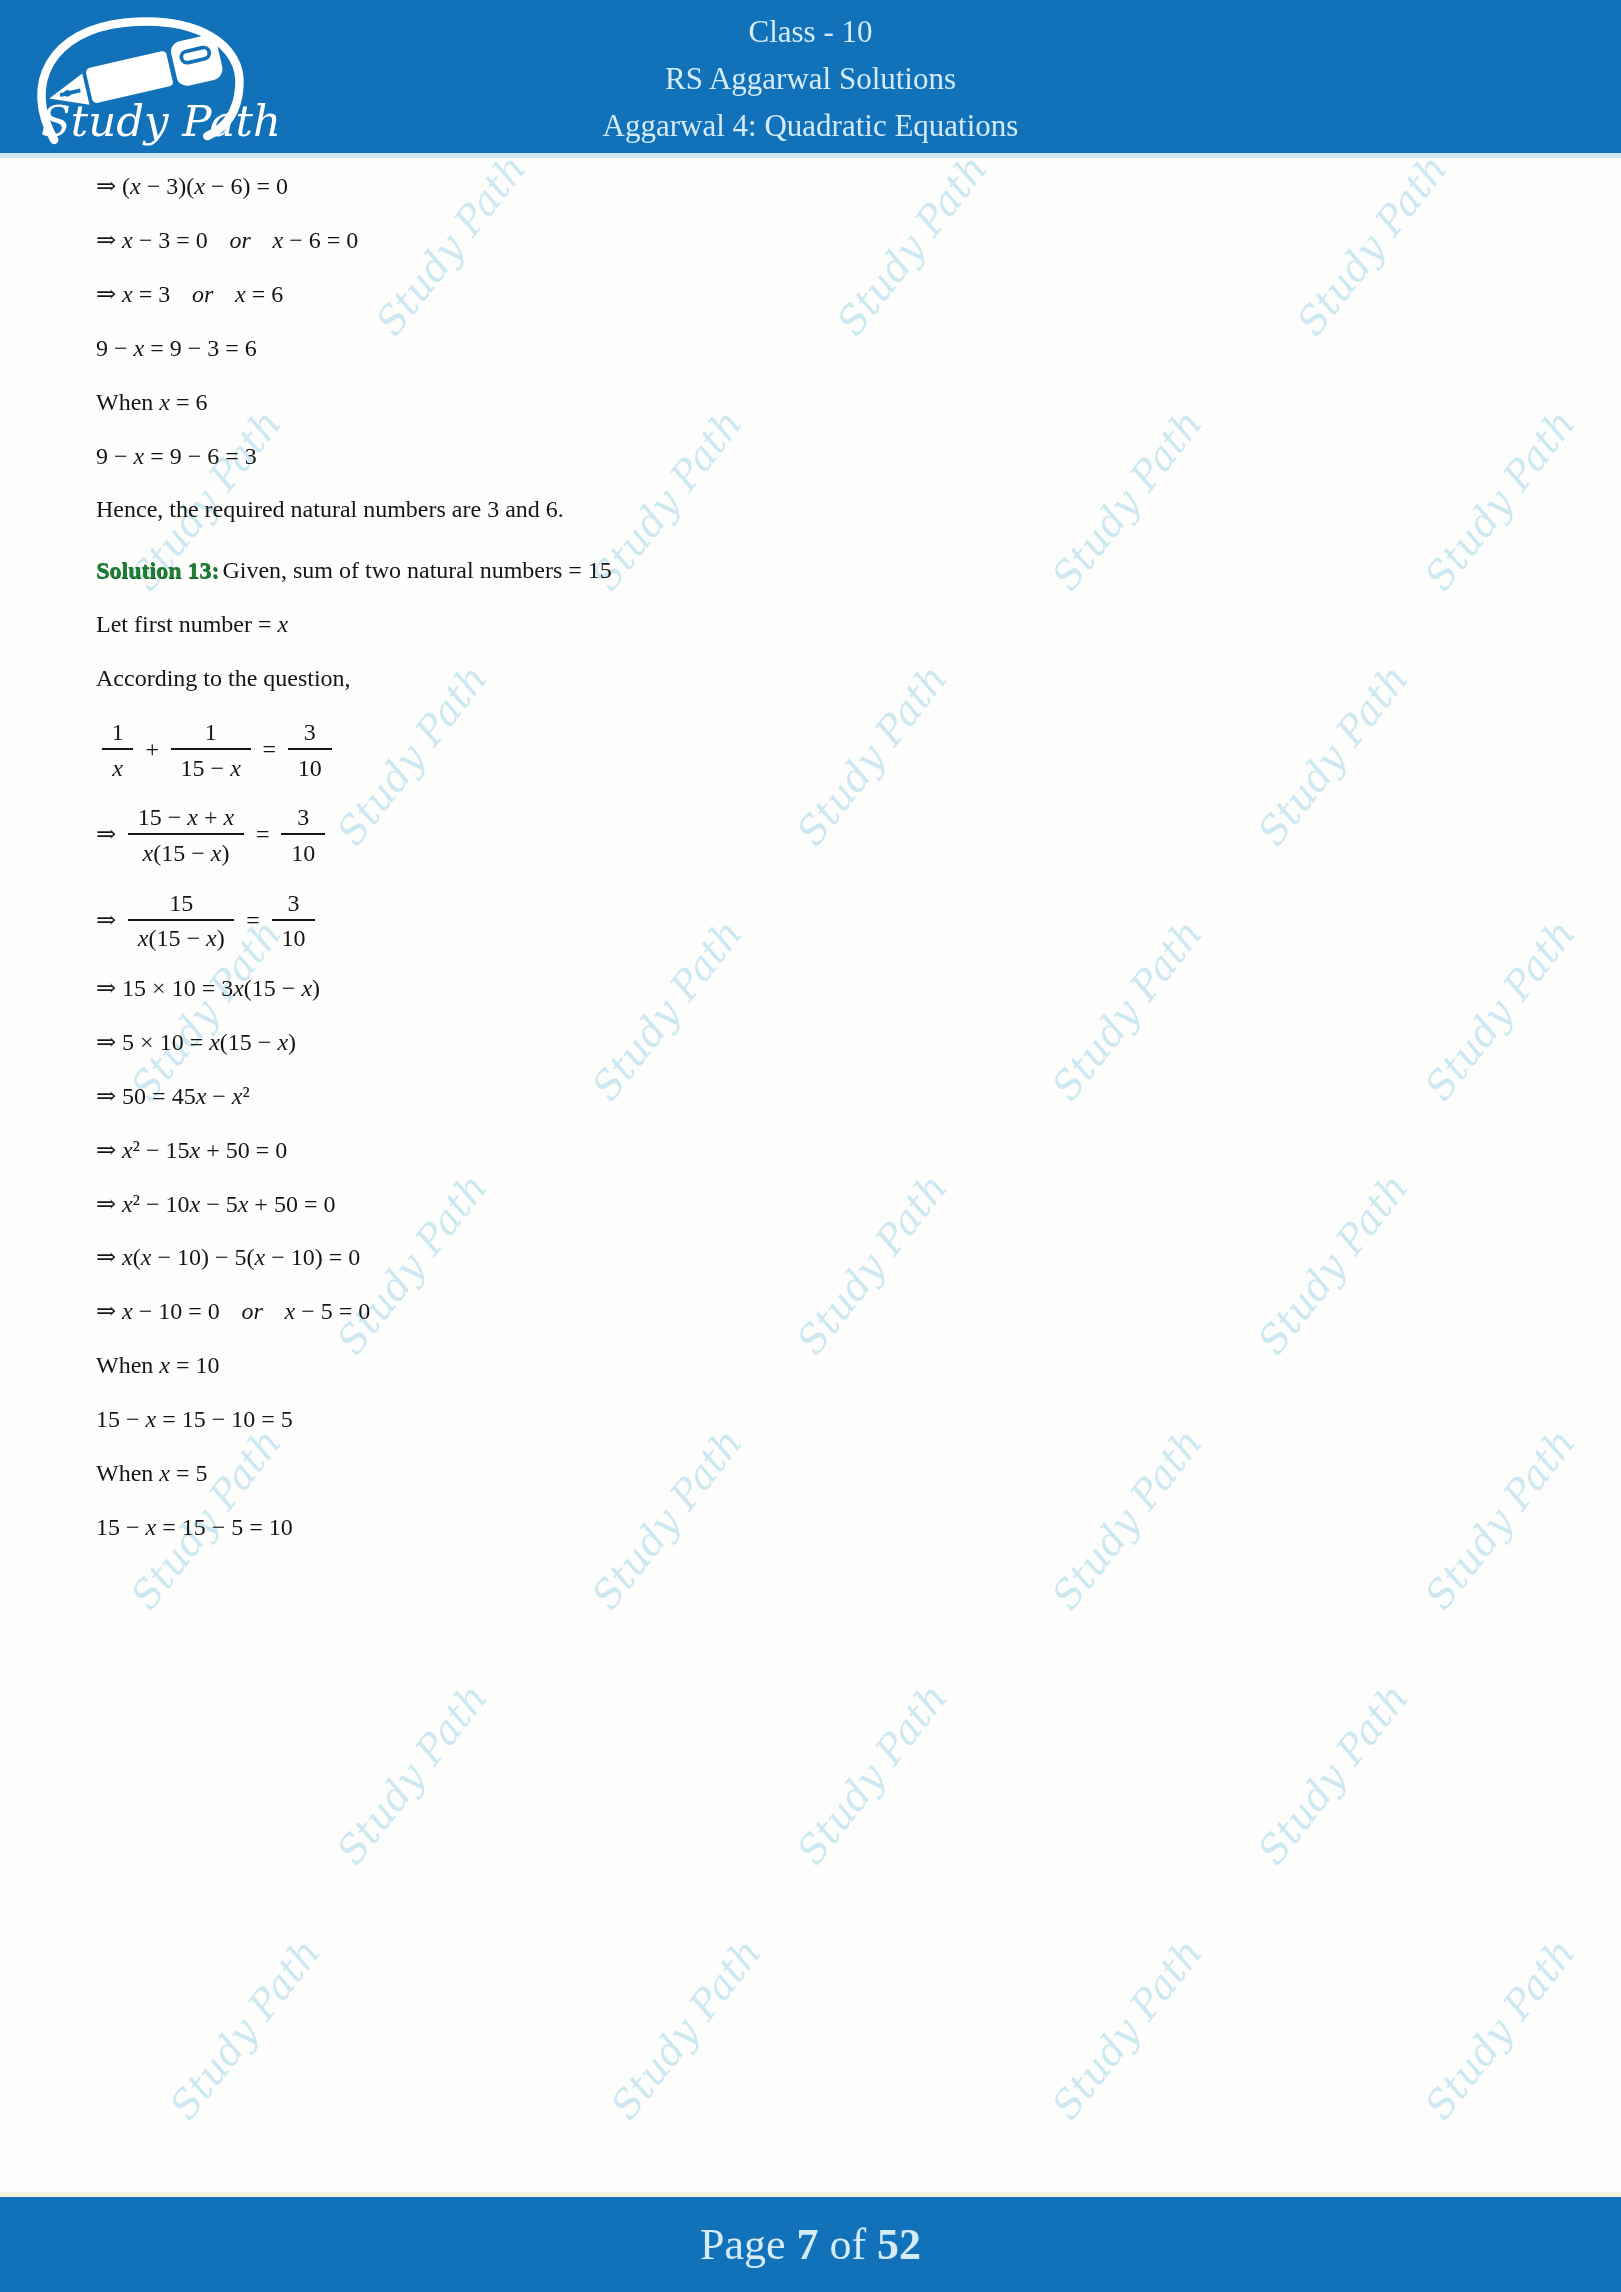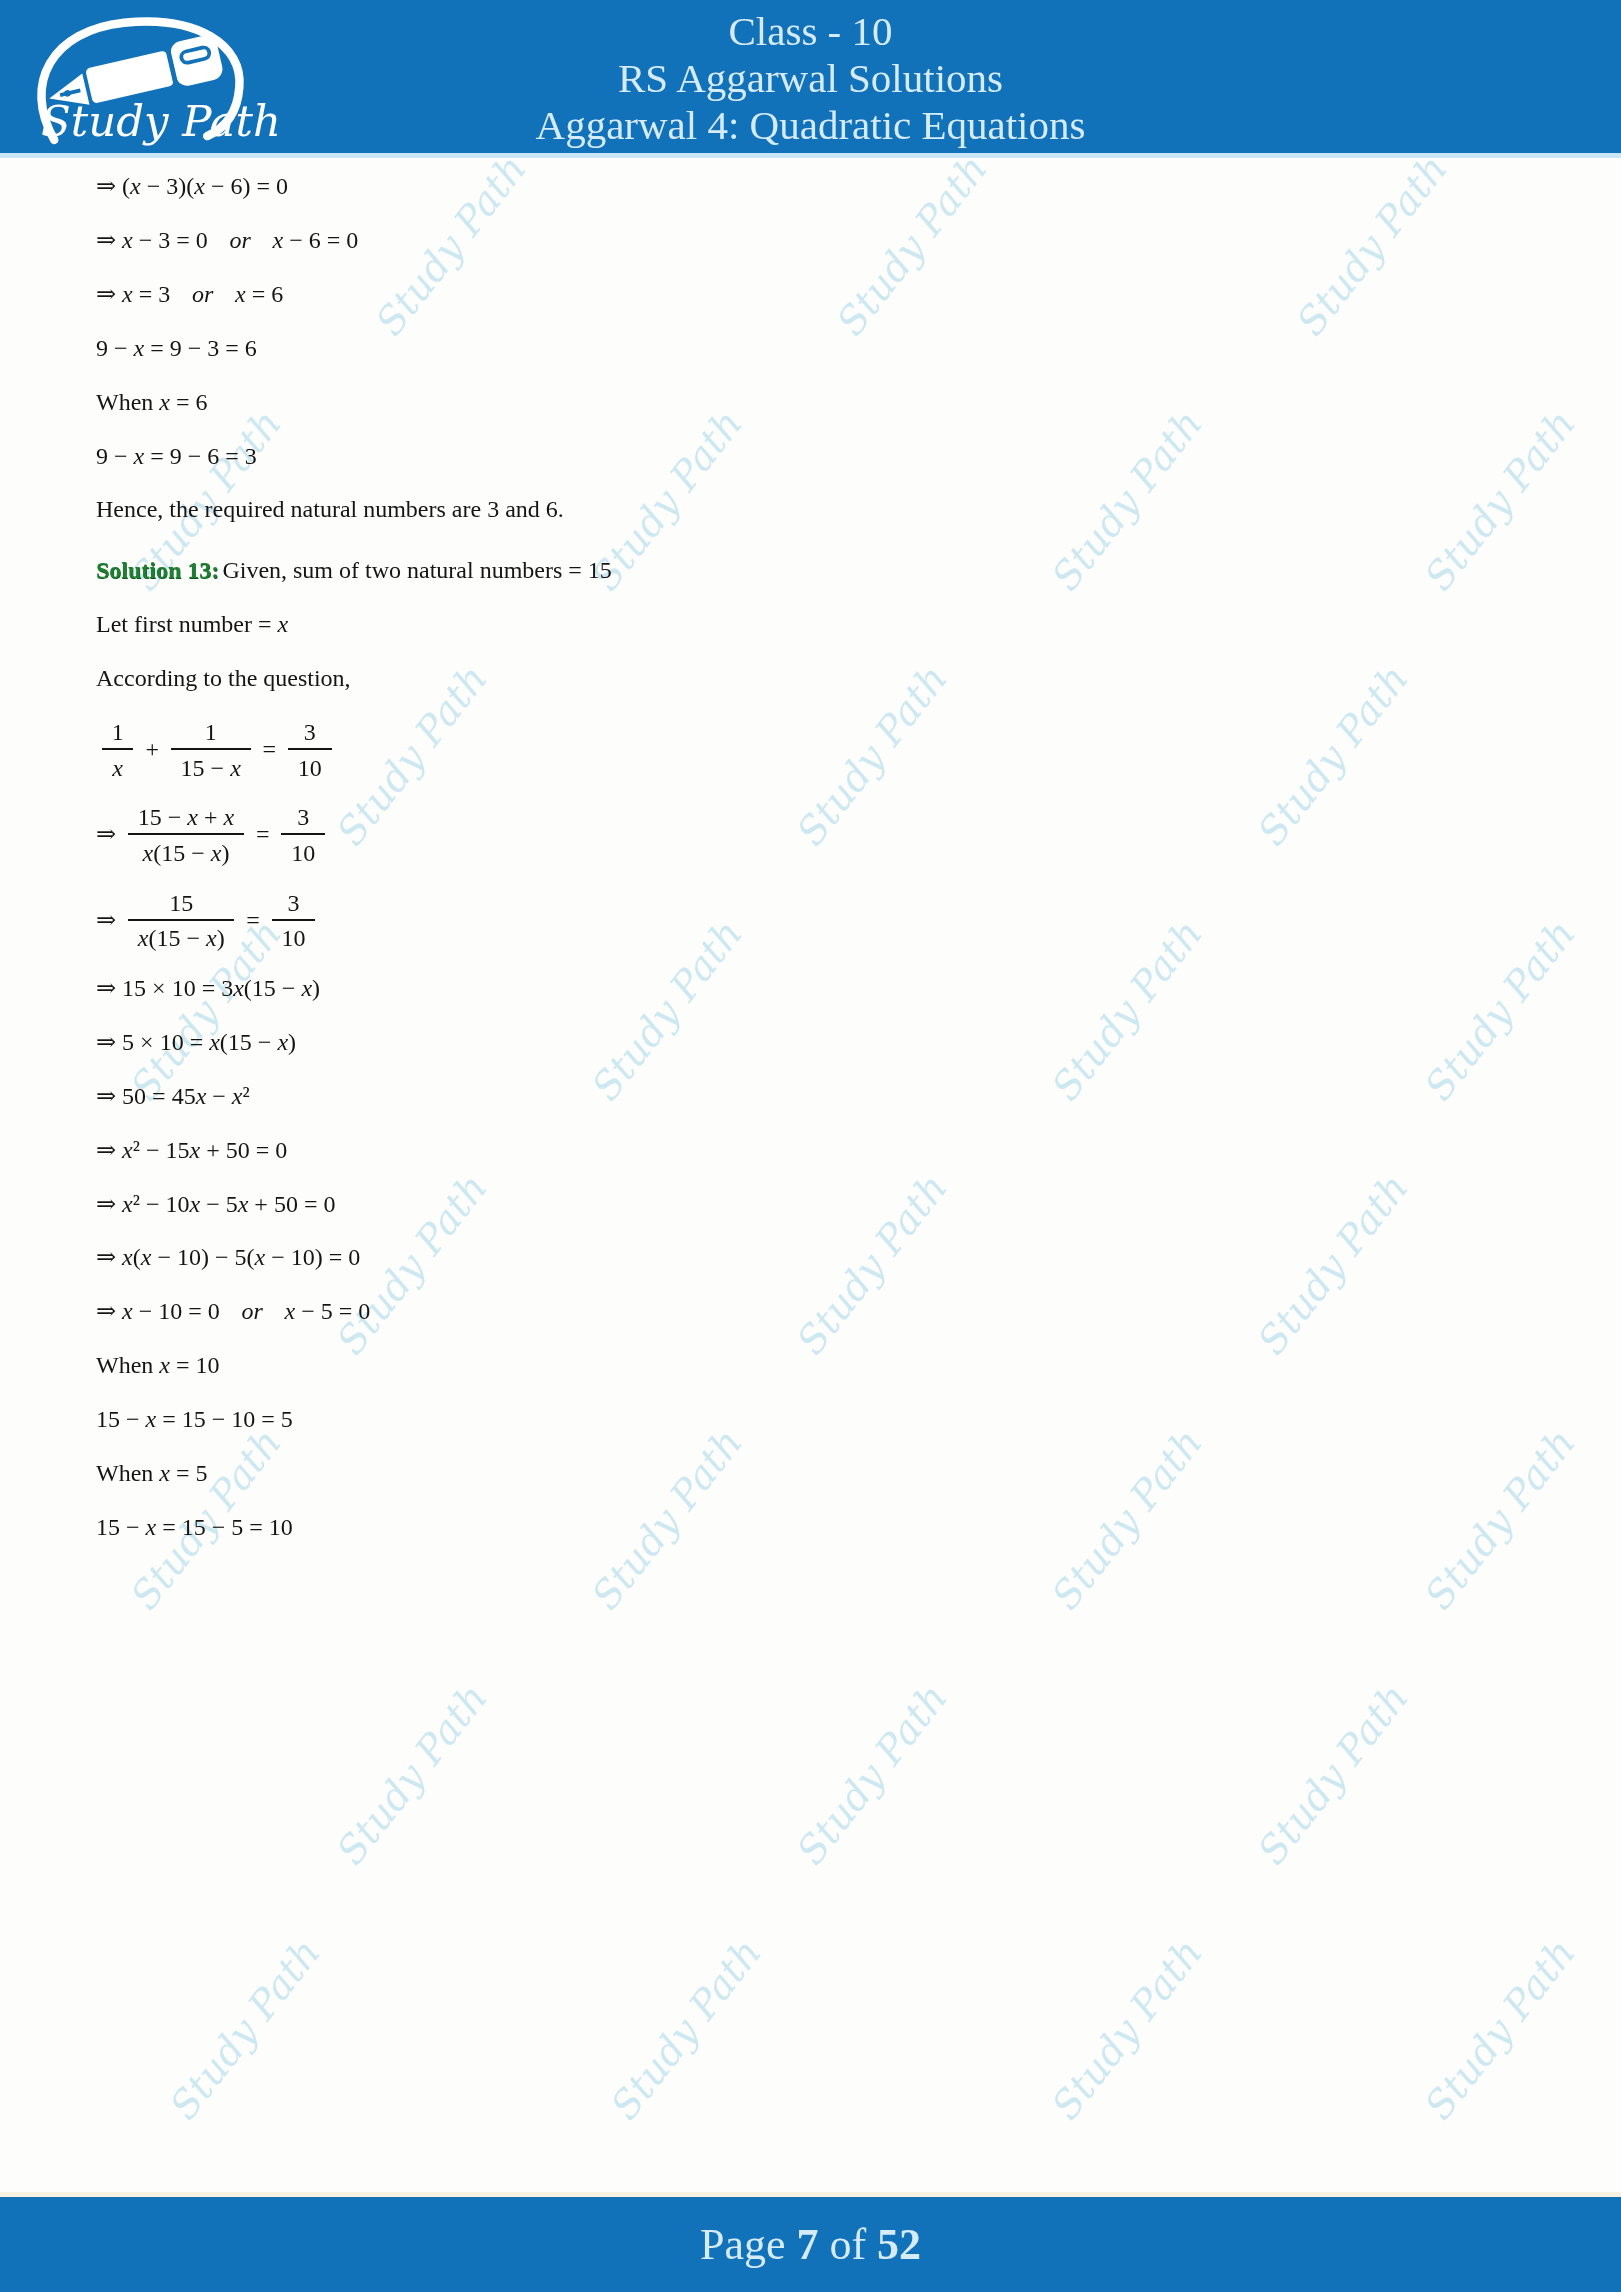--- a/index.html
+++ b/index.html
@@ -18,21 +18,21 @@
     background:var(--page-bg);
     font-family:"Liberation Serif","DejaVu Serif",serif;
   }
   
   .header{
     position:absolute;top:0;left:0;right:0;height:153px;
     background:var(--band);border-bottom:5.9px solid var(--sep);z-index:3;
   }
   .header-titles{
     position:absolute;top:7.8px;left:0;right:0;text-align:center;
-    color:var(--header-text);font-size:41px;line-height:47px;
+    color:var(--header-text);font-size:31px;line-height:47px;
   }
   .logo{position:absolute;left:7.8px;top:2px;}
   
   .wm{
     position:absolute;z-index:1;color:var(--wm);opacity:.8;
     font-family:"DejaVu Serif",serif;font-style:italic;font-size:39px;
     white-space:nowrap;transform:translate(-50%,-50%) rotate(-52deg);
     pointer-events:none;
   }
   

